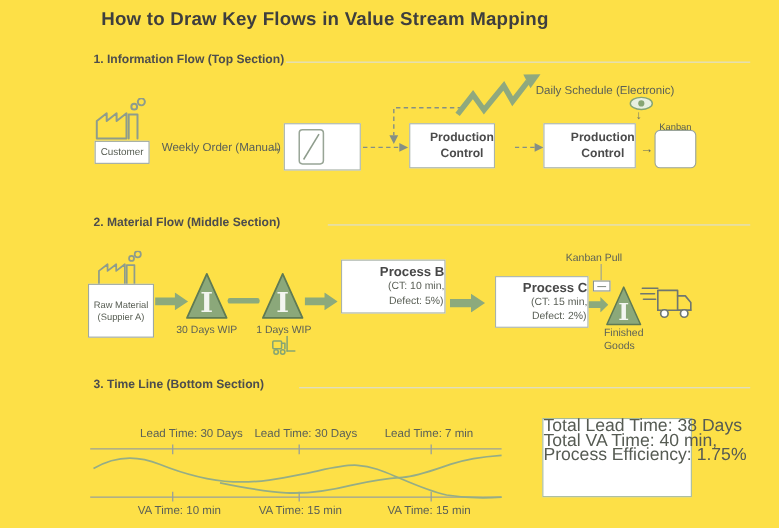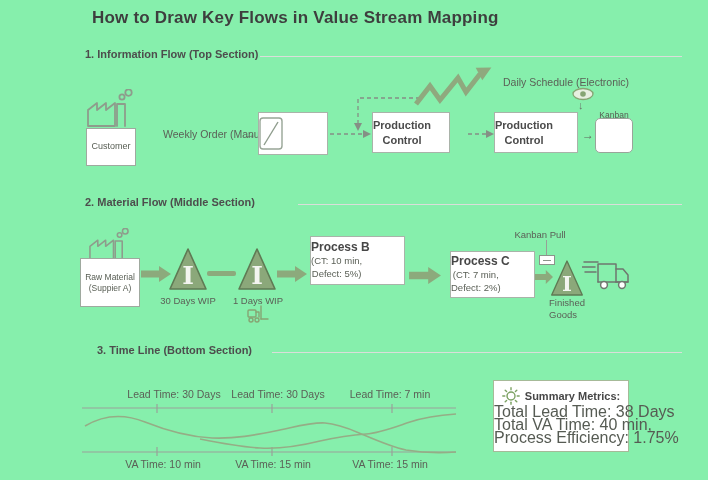--- a/index.html
+++ b/index.html
@@ -1,25 +1,25 @@
 <!DOCTYPE html>
 <html><head>
 <meta charset="utf-8">
 <style>
   html,body{margin:0;padding:0;background:#fff;}
   body{font-family:"Liberation Sans",sans-serif;}
-  .canvas{position:relative;width:708px;height:480px;background:#86efac;overflow:hidden;}
+  .canvas{position:relative;width:708px;height:480px;background:#fde047;overflow:hidden;}
   .abs{position:absolute;}
   .title{position:absolute;left:92px;top:8px;font-size:17px;font-weight:700;color:#3e3e3e;white-space:nowrap;letter-spacing:.2px;}
   .sec-head{position:absolute;font-size:11px;font-weight:700;color:#4d4d4d;white-space:nowrap;}
   .rule{position:absolute;height:1px;background:#dadeda;}
-  .txt{position:absolute;color:#5b6057;font-size:10.5px;white-space:nowrap;margin-left:16px;}
+  .txt{position:absolute;color:#5b6057;font-size:10.5px;white-space:nowrap;}
   .small{font-size:9.5px;}
   .tiny{font-size:8.5px;}
-  .box{position:absolute;border:1px solid #a9b3a9;background:#fff;display:flex;flex-direction:column;align-items:flex-start;justify-content:center;text-align:center;box-sizing:border-box;}
+  .box{position:absolute;border:1px solid #a9b3a9;background:#fff;display:flex;flex-direction:column;align-items:flex-end;justify-content:center;text-align:center;box-sizing:border-box;}
   .pc{font-size:11px;font-weight:600;color:#4b4b4b;line-height:1.3;white-space:pre-line;}
   .label-box{position:absolute;border:1px solid #9fa99f;background:#fff;color:#575d53;display:flex;align-items:center;justify-content:center;text-align:center;line-height:1.25;box-sizing:border-box;white-space:pre-line;}
   .proc-name{font-size:12px;font-weight:700;color:#474747;line-height:1.3;}
   .proc-detail{font-size:9.5px;color:#5b6057;line-height:1.35;white-space:pre-line;}
   .arrow-glyph{position:absolute;color:#60675f;font-size:12px;line-height:1;}
   .bar{position:absolute;background:#8caa7c;border-radius:2px;}
   .vline{position:absolute;background:#97a097;width:1px;}
   .kanban-box{position:absolute;border:1.3px solid #9aa49a;border-radius:5px;background:#fff;display:flex;flex-direction:column;align-items:center;justify-content:center;box-sizing:border-box;}
   .kanban-box .u{width:15px;height:1px;background:#8b948b;margin-top:2px;}
   .kcard{position:absolute;border:1.2px solid #8b948b;background:#fff;display:flex;align-items:center;justify-content:center;box-sizing:border-box;}
@@ -40,21 +40,21 @@
   <div class="rule" style="left:260px;top:56px;width:422px;"></div>
 
   <svg class="abs" style="left:84px;top:89px;" width="54" height="39" viewBox="0 0 54 39">
     <g fill="none" stroke="#8e9c8c" stroke-width="1.8" stroke-linejoin="round" stroke-linecap="round">
       <circle cx="38" cy="8" r="2.6"></circle>
       <circle cx="44.5" cy="3.6" r="3.2"></circle>
       <path d="M33,37 V15 H41 V37"></path>
       <path d="M4,37 V21 L13,14 V21 L22,14 V21 L31,14 V37 Z"></path>
     </g>
   </svg>
-  <div class="label-box tiny" style="left:86px;top:128px;width:50px;height:38px;font-size:9px;">Customer</div>
+  <div class="label-box tiny" style="left:86px;top:128px;width:50px;height:21px;font-size:9px;">Customer</div>
 
   <div class="txt" style="left:147px;top:128px;">Weekly Order (Manual)</div>
   <span class="arrow-glyph" style="left:244px;top:128px;">→</span>
 
   <div class="box" style="left:258px;top:112px;width:70px;height:43px;">
     <svg width="26" height="33" viewBox="0 0 26 33" style="margin-right:30px;">
       <rect x="1" y="1" width="22" height="31" rx="3" fill="none" stroke="#98a596" stroke-width="1.4"></rect>
       <line x1="5" y1="28" x2="19" y2="5" stroke="#8e9c8c" stroke-width="1.4"></line>
     </svg>
   </div>
@@ -152,21 +152,21 @@
     <div class="proc-detail">(CT: 10 min,
 Defect: 5%)</div>
   </div>
 
   <svg class="abs" style="left:408px;top:267px;" width="34" height="17" viewBox="0 0 30 16">
     <polygon points="0,4.5 18,4.5 18,0 30,8 18,16 18,11.5 0,11.5" fill="#8caa7c"></polygon>
   </svg>
 
   <div class="box" style="left:450px;top:251px;width:85px;height:47px;">
     <div class="proc-name">Process C</div>
-    <div class="proc-detail">(CT: 7 min,
+    <div class="proc-detail">(CT: 15 min,
 Defect: 2%)</div>
   </div>
 
   <div class="tl-label small" style="left:540px;top:229px;font-size:9.5px;">Kanban Pull</div>
   <div class="vline" style="left:546px;top:240px;height:15px;"></div>
   <div class="kcard" style="left:539px;top:255px;width:16px;height:10px;">
       <div class="l"></div>
     </div>
 
   <svg class="abs" style="left:535px;top:270px;" width="18" height="14" viewBox="0 0 30 16" preserveAspectRatio="none">
@@ -186,21 +186,21 @@
       <line x1="0" y1="11" x2="13" y2="11"></line>
       <line x1="3" y1="16" x2="14" y2="16"></line>
       <path d="M16,26 V8 H34 V26"></path>
       <path d="M34,13 H41 L46,19 V26 H34"></path>
       <line x1="16" y1="26" x2="46" y2="26"></line>
       <circle cx="22" cy="29" r="3.4" fill="#fff"></circle>
       <circle cx="40" cy="29" r="3.4" fill="#fff"></circle>
     </g>
   </svg>
 
-  <div class="sec-head" style="left:97px;top:344px;">3. Time Line (Bottom Section)</div>
+  <div class="sec-head" style="left:85px;top:344px;">3. Time Line (Bottom Section)</div>
   <div class="rule" style="left:272px;top:352px;width:410px;"></div>
 
   <svg class="abs" style="left:80px;top:402px;" width="378" height="56" viewBox="0 0 378 56">
     <g stroke="#99a199" stroke-width="1.2">
       <line x1="2" y1="6" x2="376" y2="6"></line>
       <line x1="77" y1="2" x2="77" y2="11"></line>
       <line x1="192" y1="2" x2="192" y2="11"></line>
       <line x1="312" y1="2" x2="312" y2="11"></line>
       <line x1="2" y1="50" x2="376" y2="50"></line>
       <line x1="77" y1="45" x2="77" y2="54"></line>
@@ -214,34 +214,18 @@
   </svg>
 
   <div class="tl-label" style="left:174px;top:388px;">Lead Time: 30 Days</div>
   <div class="tl-label" style="left:278px;top:388px;">Lead Time: 30 Days</div>
   <div class="tl-label" style="left:390px;top:388px;">Lead Time: 7 min</div>
   <div class="tl-label" style="left:163px;top:458px;">VA Time: 10 min</div>
   <div class="tl-label" style="left:273px;top:458px;">VA Time: 15 min</div>
   <div class="tl-label" style="left:390px;top:458px;">VA Time: 15 min</div>
 
   <div class="summary">
-    <div class="hd">
-      <svg width="18" height="18" viewBox="0 0 18 18">
-        <g fill="none" stroke="#7ca263" stroke-width="1.4" stroke-linecap="round">
-          <circle cx="9" cy="9" r="4"></circle>
-          <line x1="9" y1="0.8" x2="9" y2="2.8"></line>
-            <line x1="9" y1="15.2" x2="9" y2="17.2"></line>
-          <line x1="0.8" y1="9" x2="2.8" y2="9"></line>
-            <line x1="15.2" y1="9" x2="17.2" y2="9"></line>
-          <line x1="3.2" y1="3.2" x2="4.6" y2="4.6"></line>
-            <line x1="13.4" y1="13.4" x2="14.8" y2="14.8"></line>
-          <line x1="3.2" y1="14.8" x2="4.6" y2="13.4"></line>
-            <line x1="13.4" y1="4.6" x2="14.8" y2="3.2"></line>
-        </g>
-      </svg>
-      <span>Summary Metrics:</span>
-    </div>
     <div class="ln">Total Lead Time: 38 Days</div>
     <div class="ln">Total VA Time: 40 min,</div>
     <div class="ln">Process Efficiency: 1.75%</div>
   </div>
 
 </div>
 
 </body></html>

